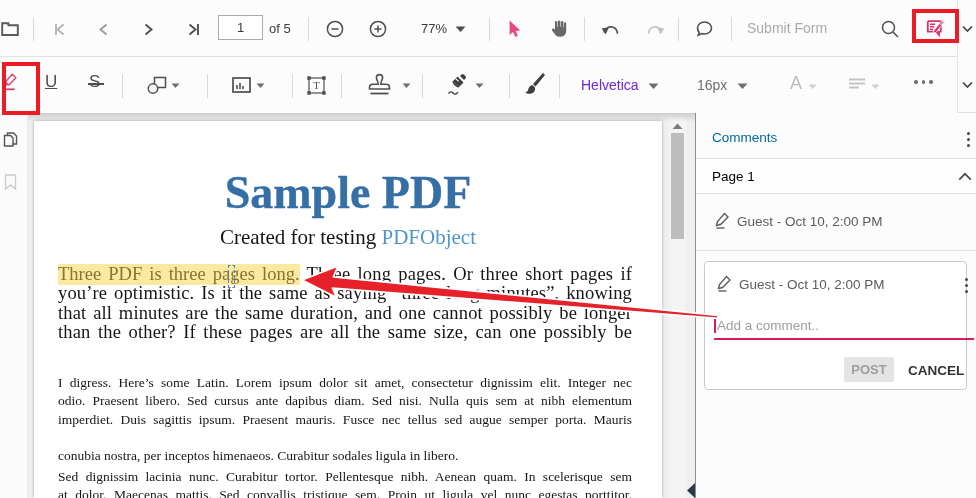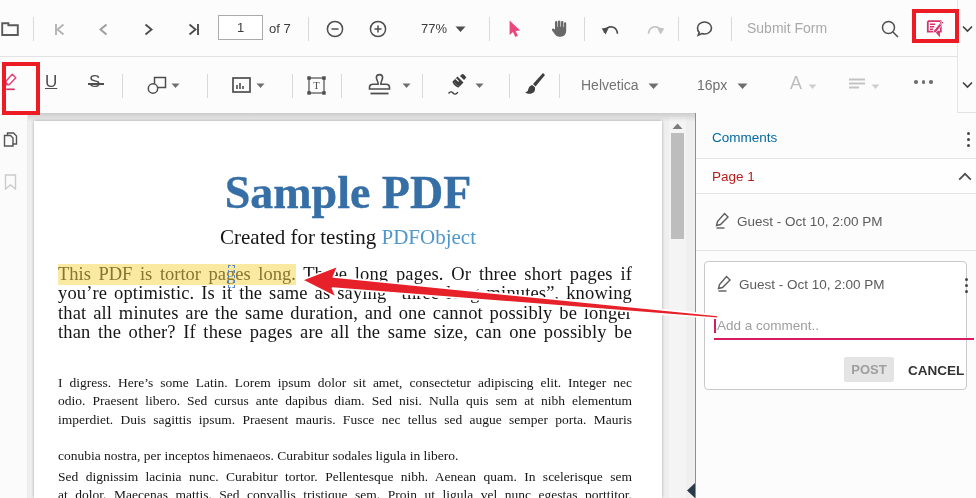--- a/index.html
+++ b/index.html
@@ -64,21 +64,21 @@
   </svg>
   <svg class="ic" style="left:143px;top:23px;" width="11" height="13" viewBox="0 0 11 13">
     <path d="M2.5 1.5 L8.5 6.5 L2.5 11.5" fill="none" stroke="#4e4e4e" stroke-width="1.9"></path>
   </svg>
   <svg class="ic" style="left:187px;top:23px;" width="13" height="13" viewBox="0 0 13 13">
     <path d="M2.5 1.5 L8.5 6.5 L2.5 11.5" fill="none" stroke="#4e4e4e" stroke-width="1.9"></path>
     <path d="M11 1 V12" stroke="#4e4e4e" stroke-width="1.9"></path>
   </svg>
 
   <div class="abs" style="left:218px;top:15px;width:45px;height:25px;background:#fff;border:1px solid #ababab;box-sizing:border-box;font-size:13px;color:#3c3c3c;text-align:center;line-height:23px;">1</div>
-  <div class="tlabel" style="left:269px;top:21px;">of 7</div>
+  <div class="tlabel" style="left:269px;top:21px;">of 5</div>
 
   <svg class="ic" style="left:326px;top:20px;" width="18" height="18" viewBox="0 0 18 18">
     <circle cx="9" cy="9" r="7.6" fill="none" stroke="#4e4e4e" stroke-width="1.5"></circle>
     <path d="M5.5 9 h7" stroke="#4e4e4e" stroke-width="1.5"></path>
   </svg>
   <svg class="ic" style="left:369px;top:20px;" width="18" height="18" viewBox="0 0 18 18">
     <circle cx="9" cy="9" r="7.6" fill="none" stroke="#4e4e4e" stroke-width="1.5"></circle>
     <path d="M5.5 9 h7 M9 5.5 v7" stroke="#4e4e4e" stroke-width="1.5"></path>
   </svg>
   <div class="tlabel" style="left:421px;top:21px;">77%</div>
@@ -185,21 +185,21 @@
   <svg class="ic" style="left:475px;top:26px;" width="9" height="6" viewBox="0 0 9 6">
     <path d="M0.5 0.5 L4.5 5 L8.5 0.5 Z" fill="#6e6e6e"></path>
   </svg>
 
   <svg class="ic" style="left:524px;top:15px;" width="21" height="25" viewBox="0 0 21 25">
     <path d="M19 1 L9 12 l2.5 2.5 L21 3 Z" fill="#3f3f3f"></path>
     <path d="M8.2 13 c-2.5 0.5-3.5 2.5-4 4.5 -0.4 1.7-1.5 2.6-3 3 2.5 1.8 7 1.6 8.8-0.6 1.3-1.6 1.3-3.6 0.7-4.9 Z" fill="#3f3f3f"></path>
   </svg>
 
   <div class="tlabel" style="left:581px;top:76px;position:fixed;"></div>
-  <div class="abs" style="left:581px;top:20px;font-size:14px;color:#737373;">Helvetica</div>
+  <div class="abs" style="left:581px;top:20px;font-size:14px;color:#6d28d9;">Helvetica</div>
   <svg class="ic" style="left:648px;top:26px;" width="11" height="7" viewBox="0 0 11 7">
     <path d="M0.5 0.5 L5.5 6 L10.5 0.5 Z" fill="#6e6e6e"></path>
   </svg>
   <div class="abs" style="left:697px;top:20px;font-size:14px;color:#6f6f6f;">16px</div>
   <svg class="ic" style="left:737px;top:26px;" width="11" height="7" viewBox="0 0 11 7">
     <path d="M0.5 0.5 L5.5 6 L10.5 0.5 Z" fill="#6e6e6e"></path>
   </svg>
   <div class="abs" style="left:790px;top:16px;font-size:18px;color:#bdbdbd;">A</div>
   <svg class="ic" style="left:808px;top:27px;" width="9" height="6" viewBox="0 0 9 6">
     <path d="M0.5 0.5 L4.5 5 L8.5 0.5 Z" fill="#cfcfcf"></path>
@@ -237,26 +237,26 @@
     <path d="M1.5 1 h10 v14 l-5-4 -5 4 Z" fill="none" stroke="#cccccc" stroke-width="1.4"></path>
   </svg>
 </div>
 
 <div id="docarea" class="abs">
   <div id="page">
 
     <div class="serif abs" style="left:0;width:628px;top:49px;text-align:center;font-size:46px;font-weight:bold;color:#366fa6;-webkit-text-stroke:0.35px #366fa6;line-height:46px;">Sample PDF</div>
     <div class="serif abs" style="left:0;width:628px;top:106px;text-align:center;font-size:21px;line-height:21px;">Created for testing <span style="color:#4e96cb;">PDFObject</span></div>
 
-    <div class="serif p1 line j" style="top:144px;"><span class="hl">This PDF is tortor pages long.</span> Three long pages. Or three short pages if</div>
+    <div class="serif p1 line j" style="top:144px;"><span class="hl">Three PDF is three pages long.</span> Three long pages. Or three short pages if</div>
     <div class="serif p1 line j" style="top:163.3px;">you’re optimistic. Is it the same as saying “three long minutes”, knowing</div>
     <div class="serif p1 line j" style="top:182.6px;">that all minutes are the same duration, and one cannot possibly be longer</div>
     <div class="serif p1 line j" style="top:201.9px;">than the other? If these pages are all the same size, can one possibly be</div>
 
-    <div class="serif p2 line j" style="top:253px;">I digress. Here’s some Latin. Lorem ipsum dolor sit amet, consectetur adipiscing elit. Integer nec</div>
+    <div class="serif p2 line j" style="top:253px;">I digress. Here’s some Latin. Lorem ipsum dolor sit amet, consectetur dignissim elit. Integer nec</div>
     <div class="serif p2 line j" style="top:271.3px;">odio. Praesent libero. Sed cursus ante dapibus diam. Sed nisi. Nulla quis sem at nibh elementum</div>
     <div class="serif p2 line j" style="top:289.6px;">imperdiet. Duis sagittis ipsum. Praesent mauris. Fusce nec tellus sed augue semper porta. Mauris</div>
     <div class="serif p2 line" style="top:326.2px;">conubia nostra, per inceptos himenaeos. Curabitur sodales ligula in libero.</div>
 
     <div class="serif p2 line j" style="top:347px;">Sed dignissim lacinia nunc. Curabitur tortor. Pellentesque nibh. Aenean quam. In scelerisque sem</div>
     <div class="serif p2 line j" style="top:365.3px;">at dolor. Maecenas mattis. Sed convallis tristique sem. Proin ut ligula vel nunc egestas porttitor.</div>
 
     <div class="abs" style="left:194px;top:144px;width:7px;height:23px;border:1.5px dashed #5583c9;box-sizing:border-box;"></div>
   </div>
   <div id="sbtrack">
@@ -277,21 +277,21 @@
 
   <div style="position:absolute;left:16px;top:17px;font-size:13.5px;color:#0369a1;">Comments</div>
   <div class="dots3v" style="position:absolute;left:271px;top:16px;">
     <span></span>
       <span></span>
       <span></span>
   </div>
   <div class="pnl-border" style="top:45px;"></div>
 
   <div style="position:absolute;left:0;top:46px;width:280px;height:34px;background:#fefefe;"></div>
-  <div style="position:absolute;left:16px;top:56px;font-size:13.5px;color:#b91c1c;">Page 1</div>
+  <div style="position:absolute;left:16px;top:56px;font-size:13.5px;color:#000000;">Page 1</div>
   <svg style="position:absolute;left:262px;top:59px;" width="14" height="9" viewBox="0 0 14 9">
     <path d="M1.2 7.6 L7 1.8 L12.8 7.6" fill="none" stroke="#4f4f4f" stroke-width="1.8"></path>
   </svg>
   <div class="pnl-border" style="top:80px;"></div>
 
   <svg style="position:absolute;left:19px;top:99px;" width="15" height="17" viewBox="0 0 15 17">
     <path d="M9.5 1.5 L13 5 L5.5 12.5 L1.5 13.5 L2.5 9.5 Z" fill="none" stroke="#5c5c5c" stroke-width="1.4"></path>
     <path d="M1.5 16 h8" stroke="#5c5c5c" stroke-width="1.4"></path>
   </svg>
   <div style="position:absolute;left:41px;top:101px;font-size:13.5px;color:#5c5c5c;">Guest - Oct 10, 2:00 PM</div>

